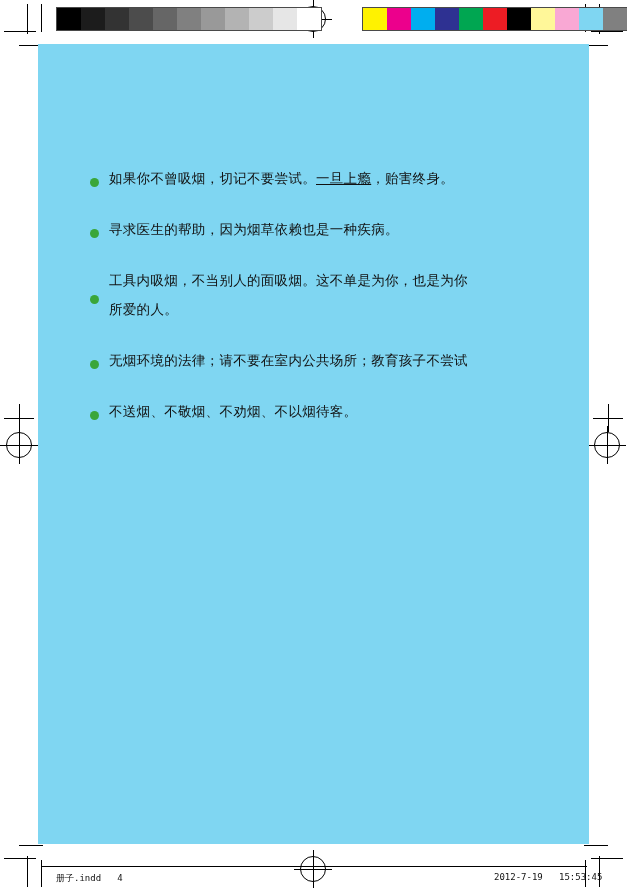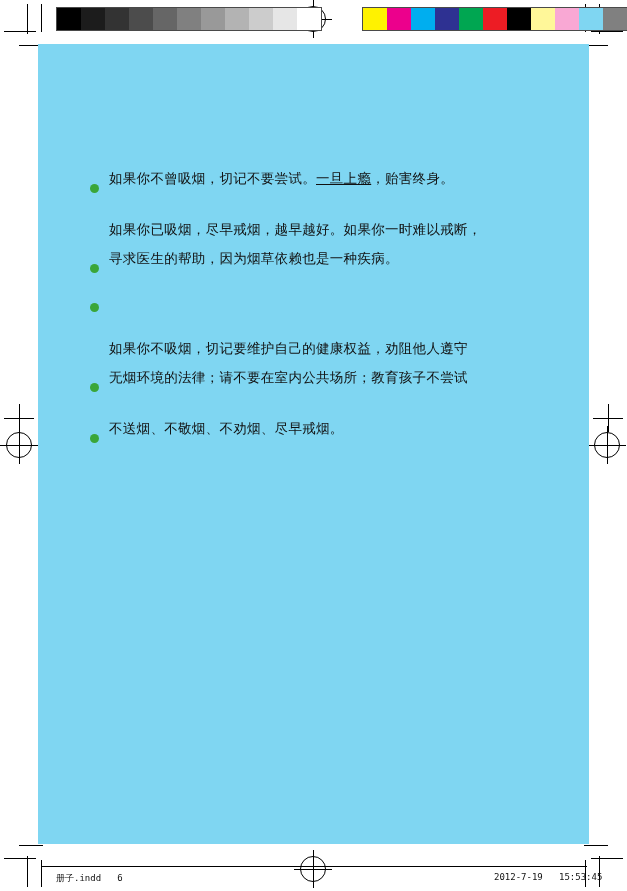--- a/index.html
+++ b/index.html
@@ -100,21 +100,21 @@
 
   .content {
     position: absolute;
     left: 52px;
     top: 120px;
     width: 455px;
   }
 
   .bullet-item {
     display: flex;
-    align-items: flex-end;
+    align-items: center;
     margin-bottom: 22px;
   }
   .bullet-dot {
     flex: 0 0 auto;
     width: 9px;
     height: 9px;
     border-radius: 50%;
     background: #3aa63a;
     margin-top: 8px;
     margin-right: 10px;
@@ -221,40 +221,40 @@
   <div class="content" id="content-list">
       <div class="bullet-item">
         <span class="bullet-dot" style="background: rgb(58, 166, 58);"></span>
         <div class="bullet-text">
           <div><span>如果你不曾吸烟，切记不要尝试。</span><span class="underline-seg">一旦上瘾</span><span>，贻害终身。</span></div>
         </div>
       </div>
       <div class="bullet-item">
         <span class="bullet-dot" style="background: rgb(58, 166, 58);"></span>
         <div class="bullet-text">
-          <div><span>如果你已吸烟，尽早戒烟，越早越好。如果你一时难以戒断，</span></div>
           <div><span>寻求医生的帮助，因为烟草依赖也是一种疾病。</span></div>
         </div>
       </div>
       <div class="bullet-item">
         <span class="bullet-dot" style="background: rgb(58, 166, 58);"></span>
         <div class="bullet-text">
-        </div>
-      </div>
-      <div class="bullet-item">
-        <span class="bullet-dot" style="background: rgb(58, 166, 58);"></span>
-        <div class="bullet-text">
-          <div><span>如果你不吸烟，切记要维护自己的健康权益，劝阻他人遵守</span></div>
+          <div><span>工具内吸烟，不当别人的面吸烟。这不单是为你，也是为你</span></div>
+          <div><span>所爱的人。</span></div>
+        </div>
+      </div>
+      <div class="bullet-item">
+        <span class="bullet-dot" style="background: rgb(58, 166, 58);"></span>
+        <div class="bullet-text">
           <div><span>无烟环境的法律；请不要在室内公共场所；教育孩子不尝试</span></div>
         </div>
       </div>
       <div class="bullet-item">
         <span class="bullet-dot" style="background: rgb(58, 166, 58);"></span>
         <div class="bullet-text">
-          <div><span>不送烟、不敬烟、不劝烟、尽早戒烟。</span></div>
+          <div><span>不送烟、不敬烟、不劝烟、不以烟待客。</span></div>
         </div>
       </div>
     </div>
 </div>
 
 <div class="footer-rule"></div>
-<div class="footer-left">册子.indd   6</div>
+<div class="footer-left">册子.indd   4</div>
 <div class="footer-right">2012-7-19   15:53:45</div>
 
 </body></html>

